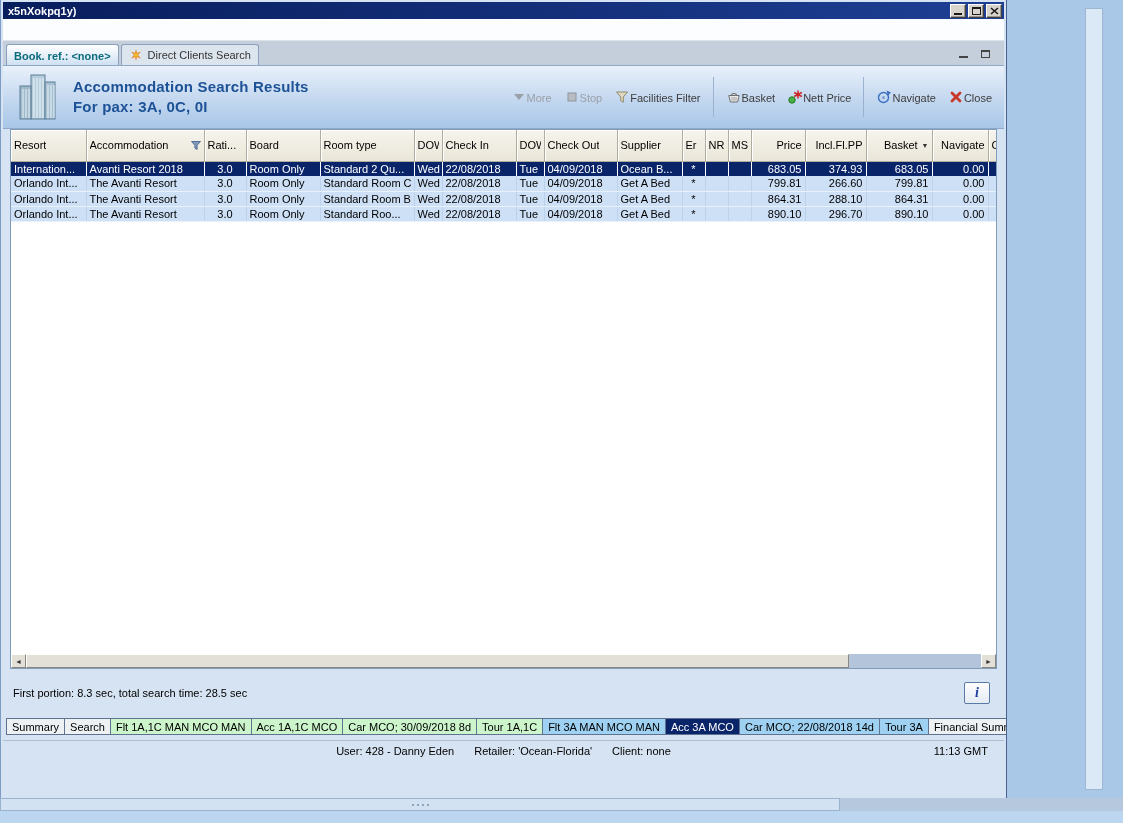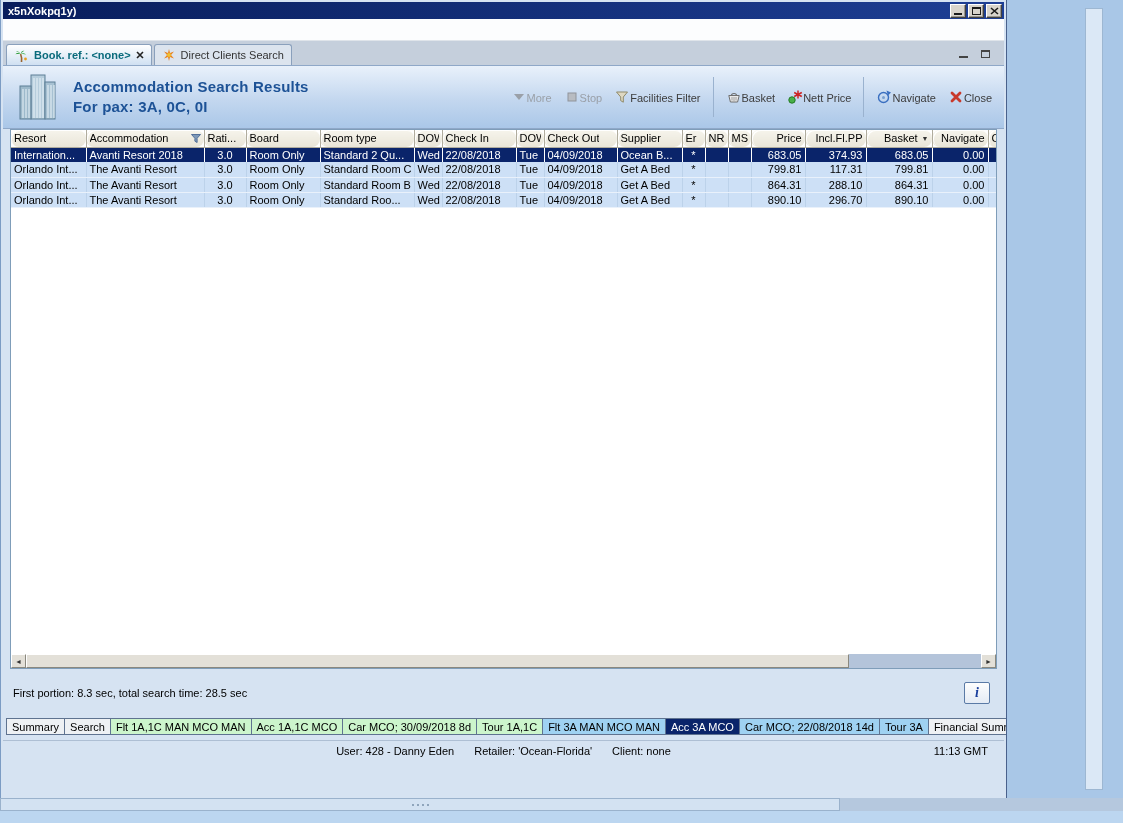--- a/index.html
+++ b/index.html
@@ -26,21 +26,21 @@
   .g-max { width: 9px; height: 8px; border: 1px solid #1a1a1a; border-top-width: 2px; }
 
   .white-band { height: 22px; background: #fcfdfe; border-bottom: 1px solid #dfe4ea; }
 
   
   .tab-strip { height: 25px; background: #c5cfdc; display: flex; align-items: flex-end;
                padding-left: 3px; position: relative; border-bottom: 1px solid #8fa8c8; }
   .doc-tab { height: 21px; display: flex; align-items: center; gap: 5px; padding: 0 7px;
              border: 1px solid #8aa0bc; border-bottom: none; border-radius: 3px 3px 0 0;
              background: #dce4ee; color: #333; white-space: nowrap; margin-right: 2px; }
-  .doc-tab.active { background: linear-gradient(#ffffff, #cfe0f2); color: #0a6b7c; font-weight: bold; }
+  .doc-tab.active { background: linear-gradient(#ffffff, #cfe0f2); color: #0a6b7c; font-weight: bold; flex-direction: column; }
   .pane-btns { position: absolute; right: 12px; top: 6px; display: flex; gap: 8px; align-items: center; }
   .pane-btn { width: 14px; height: 13px; display: flex; align-items: center; justify-content: center; }
   .pm { width: 9px; height: 2px; background: #444; margin-top: 6px; }
   .pr { width: 9px; height: 8px; border: 1px solid #444; border-top: 2px solid #444; }
 
   
   .header-panel { height: 63px; display: flex; align-items: center; padding: 0 8px;
                   background: linear-gradient(180deg, #e9f1fb 0%, #c3d7ef 55%, #aac7e8 100%);
                   border-bottom: 1px solid #8fa8c8; }
   .hp-icon { margin-left: 4px; }
@@ -53,25 +53,25 @@
   .tool.disabled .tool-lb { color: #9aa0a8; }
   .tool-sep { width: 1px; height: 40px; background: #9ab2cf; }
 
   
   .results-label { height: 24px; padding: 7px 0 0 7px; font-weight: bold; }
 
   
   .table-wrap { position: relative; margin: 0 7px; height: 540px; background: #fff;
                 border: 1px solid #7f9db9; overflow: hidden; }
   table.grid { border-collapse: collapse; table-layout: fixed; width: 991px; }
-  table.grid th { height: 17px; background: linear-gradient(#f6f4ec, #e9e5d8);
+  table.grid th { height: 31px; background: linear-gradient(#f6f4ec, #e9e5d8);
                   border-right: 1px solid #b0ac9e; border-bottom: 1px solid #b0ac9e;
                   box-shadow: inset 1px 1px 0 #fff; padding: 1px 3px;
                   font-weight: 400; font-size: 11px; text-align: left;
-                  overflow: hidden; white-space: nowrap; border-radius: 8px; }
+                  overflow: hidden; white-space: nowrap; }
   .thx { display: flex; align-items: center; gap: 2px; overflow: hidden; }
   th.a-r .thx { justify-content: flex-end; }
   th.a-c .thx { justify-content: flex-start; }
   .thlb { overflow: hidden; white-space: nowrap; }
   .thic { margin-left: auto; display: flex; }
   .thsort { margin-left: 2px; font-size: 7px; color: #333; }
   table.grid td { height: 15px; padding: 0 3px; font-size: 11px; line-height: 14px;
                   overflow: hidden; white-space: nowrap; }
   tr.alt { background: #cde0f6; }
   tr.alt td { border-bottom: 1px solid #e9f1fb; border-right: 1px solid #bcd2ea; }
@@ -418,21 +418,21 @@
               <td class="a-l">Standard Room C</td>
               <td class="a-l">Wed</td>
               <td class="a-l">22/08/2018</td>
               <td class="a-l">Tue</td>
               <td class="a-l">04/09/2018</td>
               <td class="a-l">Get A Bed</td>
               <td class="a-c">*</td>
               <td class="a-c"></td>
               <td class="a-c"></td>
               <td class="a-r">799.81</td>
-              <td class="a-r">117.31</td>
+              <td class="a-r">266.60</td>
               <td class="a-r">799.81</td>
               <td class="a-r">0.00</td>
               <td class="a-l"></td>
             </tr>
             <tr class="alt">
               <td class="a-l">Orlando Int...</td>
               <td class="a-l">The Avanti Resort</td>
               <td class="a-c">3.0</td>
               <td class="a-l">Room Only</td>
               <td class="a-l">Standard Room B</td>

